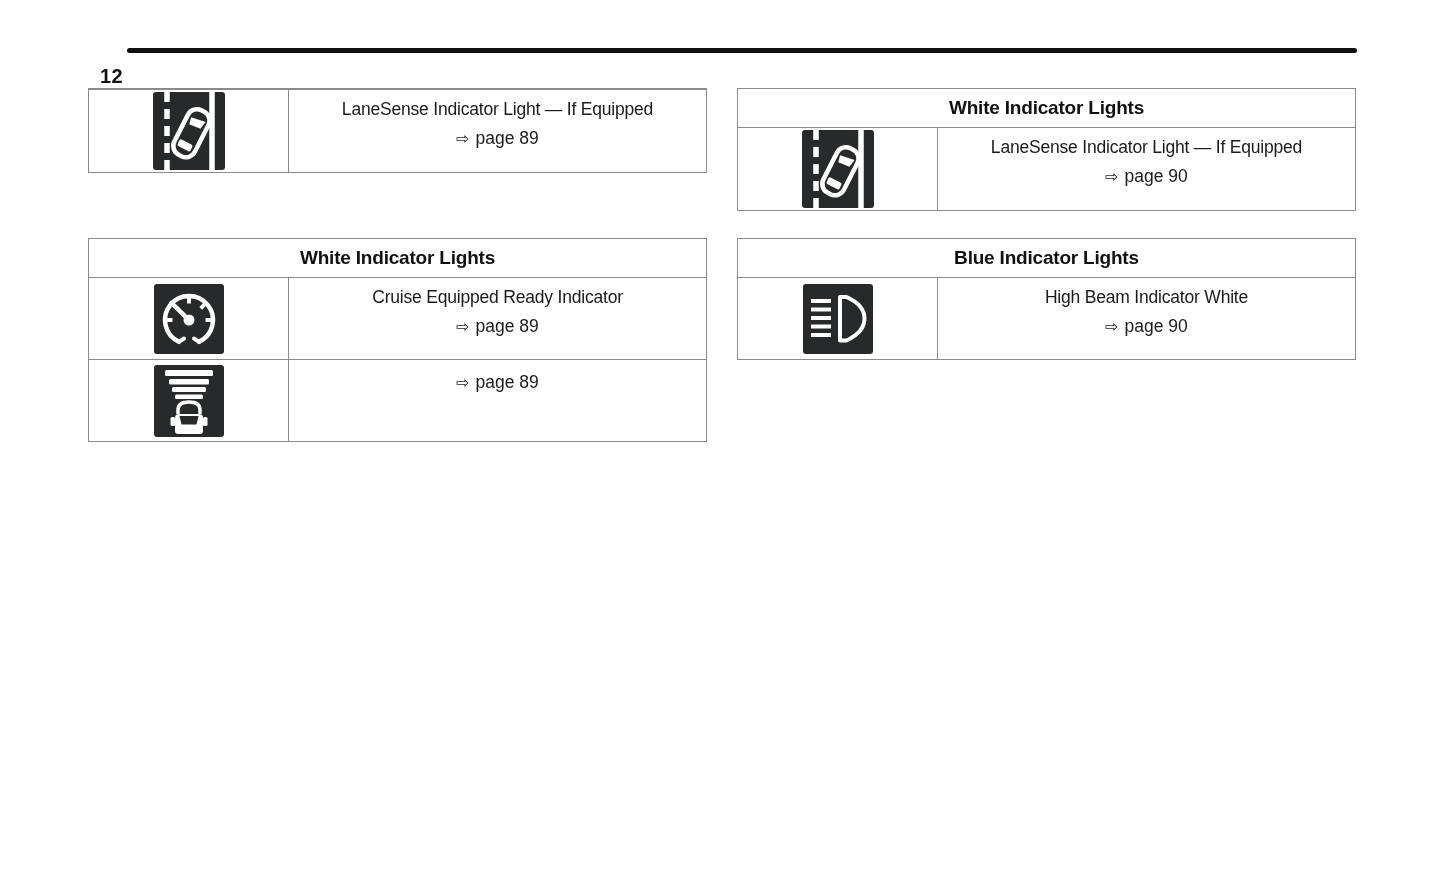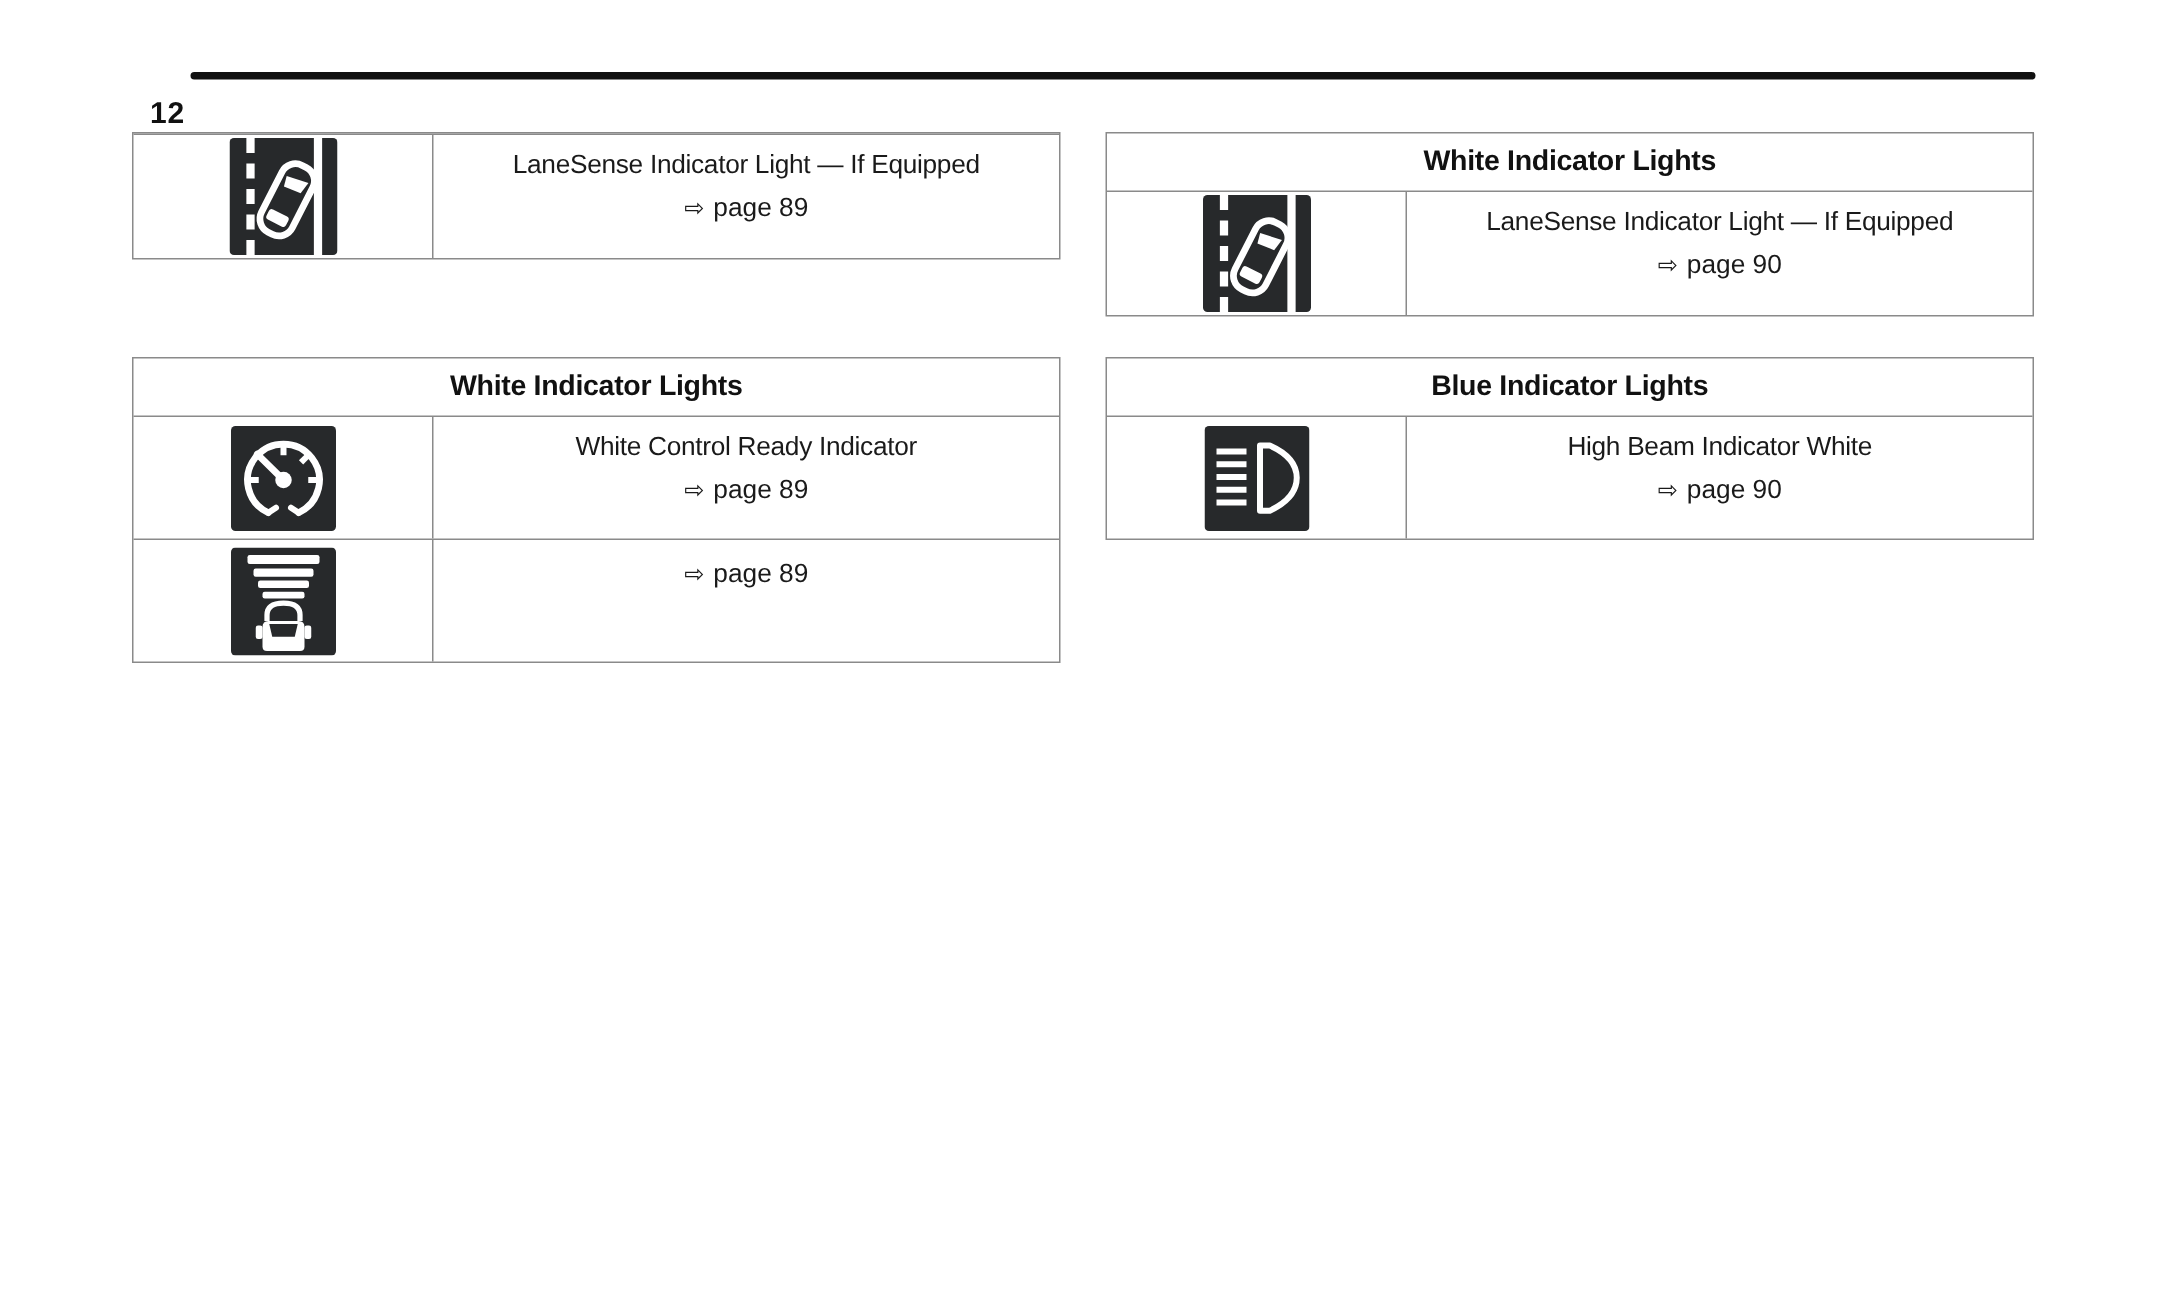--- a/index.html
+++ b/index.html
@@ -168,21 +168,21 @@
     <line x1="45.1" y1="57.8" x2="40" y2="54.5" stroke="#fff" stroke-width="4" stroke-linecap="round"></line>
     <line x1="35" y1="12" x2="35" y2="19.5" stroke="#fff" stroke-width="4"></line>
     <line x1="11" y1="36" x2="18.5" y2="36" stroke="#fff" stroke-width="4"></line>
     <line x1="59" y1="36" x2="51.5" y2="36" stroke="#fff" stroke-width="4"></line>
     <line x1="52" y1="19" x2="46.7" y2="24.3" stroke="#fff" stroke-width="4"></line>
     <line x1="35" y1="36" x2="17.5" y2="18.8" stroke="#fff" stroke-width="4.5" stroke-linecap="round"></line>
     <circle cx="35" cy="36" r="5.5" fill="#fff"></circle>
   </svg>
         </div>
       <div class="cell-text">
-        <div class="row-label">White Control Ready Indicator</div>
+        <div class="row-label">Cruise Equipped Ready Indicator</div>
         <div class="page-ref">
           <span class="arrow-glyph">⇨</span>
           <span class="page-ref-text">page 89</span>
         </div>
       </div>
     </div>
       <div class="itable-row">
       <div class="cell-icon">
           <svg class="icon-svg" width="70" height="72" viewBox="0 0 70 72" xmlns="http://www.w3.org/2000/svg">
     <rect x="0" y="0" width="70" height="72" rx="3" fill="#27292b"></rect>

